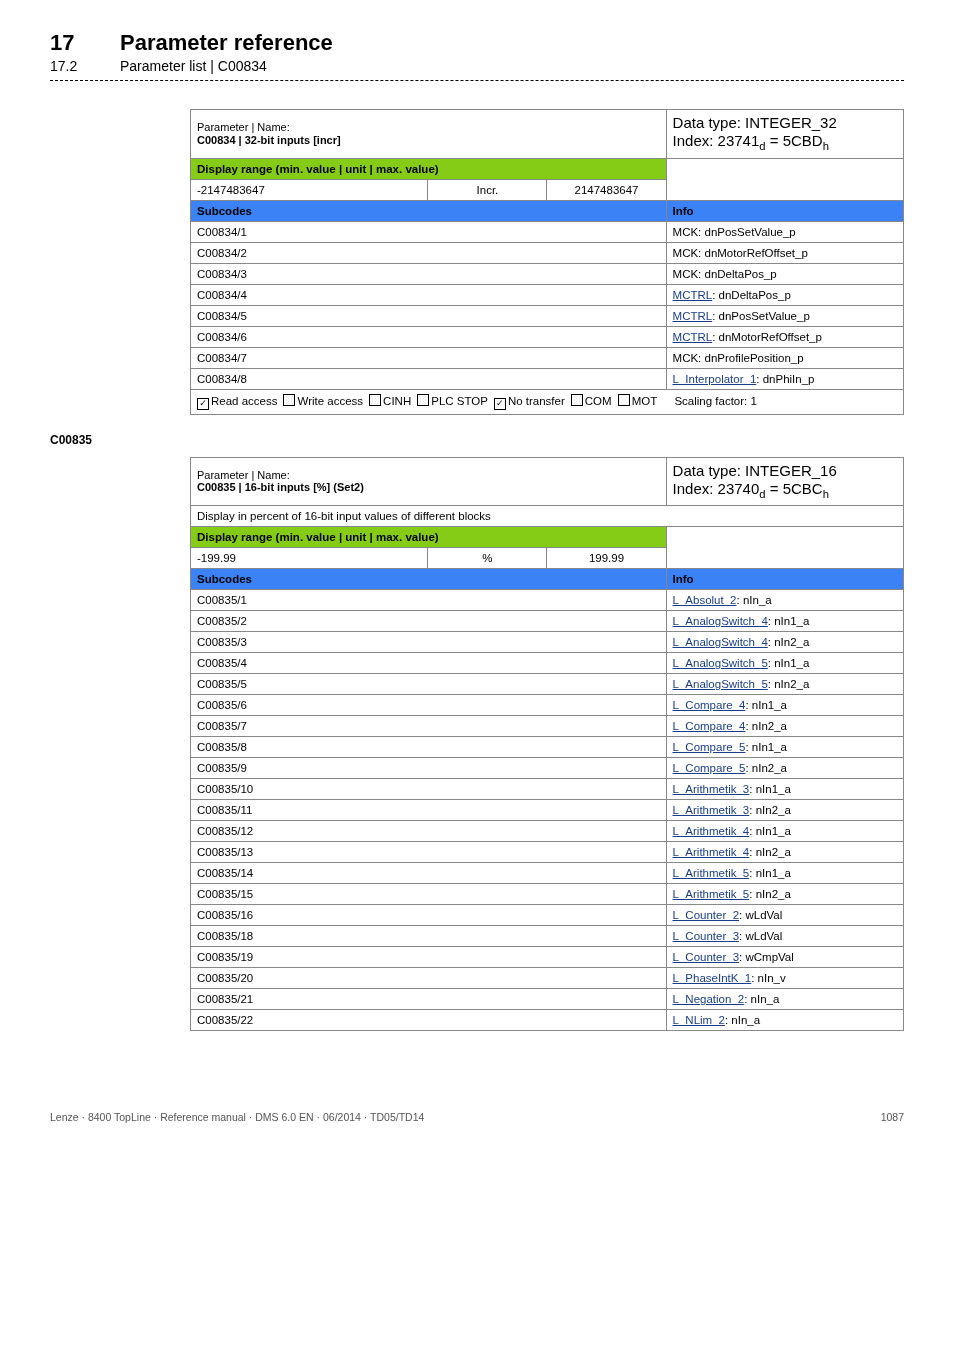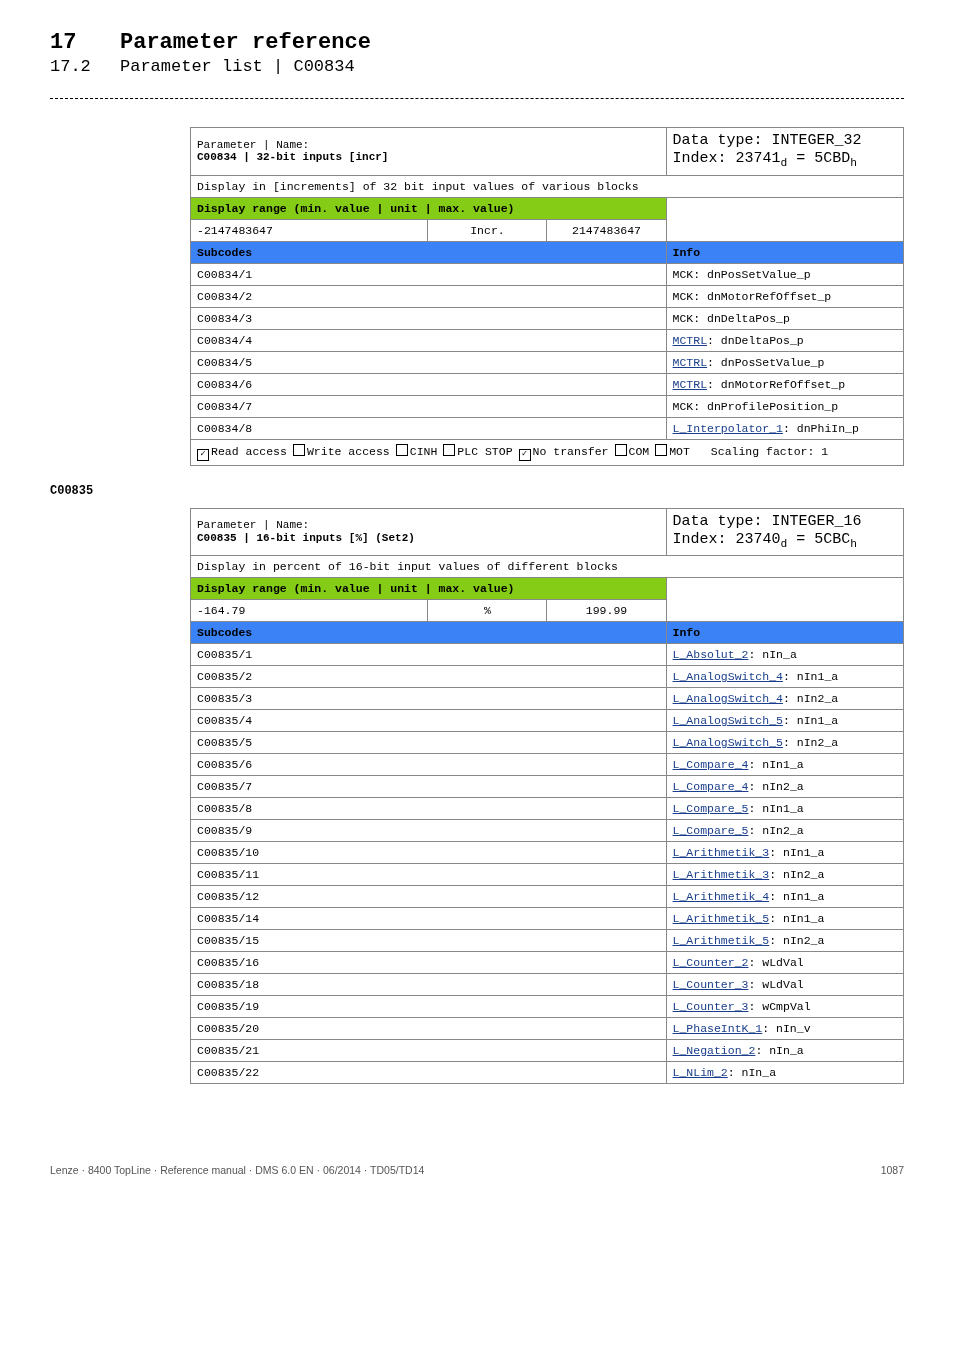--- a/index.html
+++ b/index.html
@@ -6,34 +6,33 @@
     margin: 0;
     padding: 0;
     font-family: "Segoe UI", Arial, sans-serif;
     background: #fff;
     color: #000;
     width: 954px;
     font-size: 12px;
   }
   .page {
     padding: 30px 50px 40px 50px;
-    font-family: Liberation Mono, monospace;
   }
   .chapter-title {
     font-size: 22px;
     font-weight: 600;
     margin-bottom: 2px;
   }
   .chapter-no {
     display: inline-block;
     width: 70px;
   }
   .chapter-sub {
-    font-size: 17px;
-    margin-bottom: 22px;
+    font-size: 14px;
+    margin-bottom: 6px;
   }
   .chapter-sub .sub-no {
     display: inline-block;
     width: 70px;
   }
   .dash-rule {
     border: none;
     border-top: 1.5px dashed #000;
     margin: 0 0 28px 0;
   }
@@ -154,23 +153,20 @@
           <tr class="hdr">
         <td colspan="3" class="left">
           <span class="pname">Parameter | Name:</span>
           <span class="pname ptitle">C00834 | 32-bit inputs [incr]</span>
         </td>
         <td class="right">
           <span>Data type: INTEGER_32</span><br>
           <span><span>Index: 23741</span><sub>d</sub><span> = 5CBD</span><sub>h</sub></span>
         </td>
       </tr>
-      <tr>
-            <td colspan="4">Display in [increments] of 32 bit input values of various blocks</td>
-          </tr>
       <tr>
             <td colspan="3" class="band"><span style="font-weight:700">Display range (min. value | unit | max. value)</span></td>
             <td style="border-bottom:none"></td>
           </tr>
       <tr class="range">
         <td class="val-left">-2147483647</td>
         <td class="val">Incr.</td>
         <td class="val-right">2147483647</td>
         <td style="border-top:none"></td>
       </tr>
@@ -242,21 +238,21 @@
         </td>
       </tr>
       <tr>
             <td colspan="4">Display in percent of 16-bit input values of different blocks</td>
           </tr>
       <tr>
             <td colspan="3" class="band"><span style="font-weight:700">Display range (min. value | unit | max. value)</span></td>
             <td style="border-bottom:none"></td>
           </tr>
       <tr class="range">
-        <td class="val-left">-164.79</td>
+        <td class="val-left">-199.99</td>
         <td class="val">%</td>
         <td class="val-right">199.99</td>
         <td style="border-top:none"></td>
       </tr>
       <tr>
         <td colspan="3" class="sub-hdr">Subcodes</td>
         <td class="sub-hdr">Info</td>
       </tr>
       </tbody>
         <tbody id="p2-rows">
@@ -300,20 +296,24 @@
             <td colspan="3">C00835/10</td>
             <td><span class="link">L_Arithmetik_3</span>: nIn1_a</td>
           </tr>
           <tr>
             <td colspan="3">C00835/11</td>
             <td><span class="link">L_Arithmetik_3</span>: nIn2_a</td>
           </tr>
           <tr>
             <td colspan="3">C00835/12</td>
             <td><span class="link">L_Arithmetik_4</span>: nIn1_a</td>
+          </tr>
+          <tr>
+            <td colspan="3">C00835/13</td>
+            <td><span class="link">L_Arithmetik_4</span>: nIn2_a</td>
           </tr>
           <tr>
             <td colspan="3">C00835/14</td>
             <td><span class="link">L_Arithmetik_5</span>: nIn1_a</td>
           </tr>
           <tr>
             <td colspan="3">C00835/15</td>
             <td><span class="link">L_Arithmetik_5</span>: nIn2_a</td>
           </tr>
           <tr>

